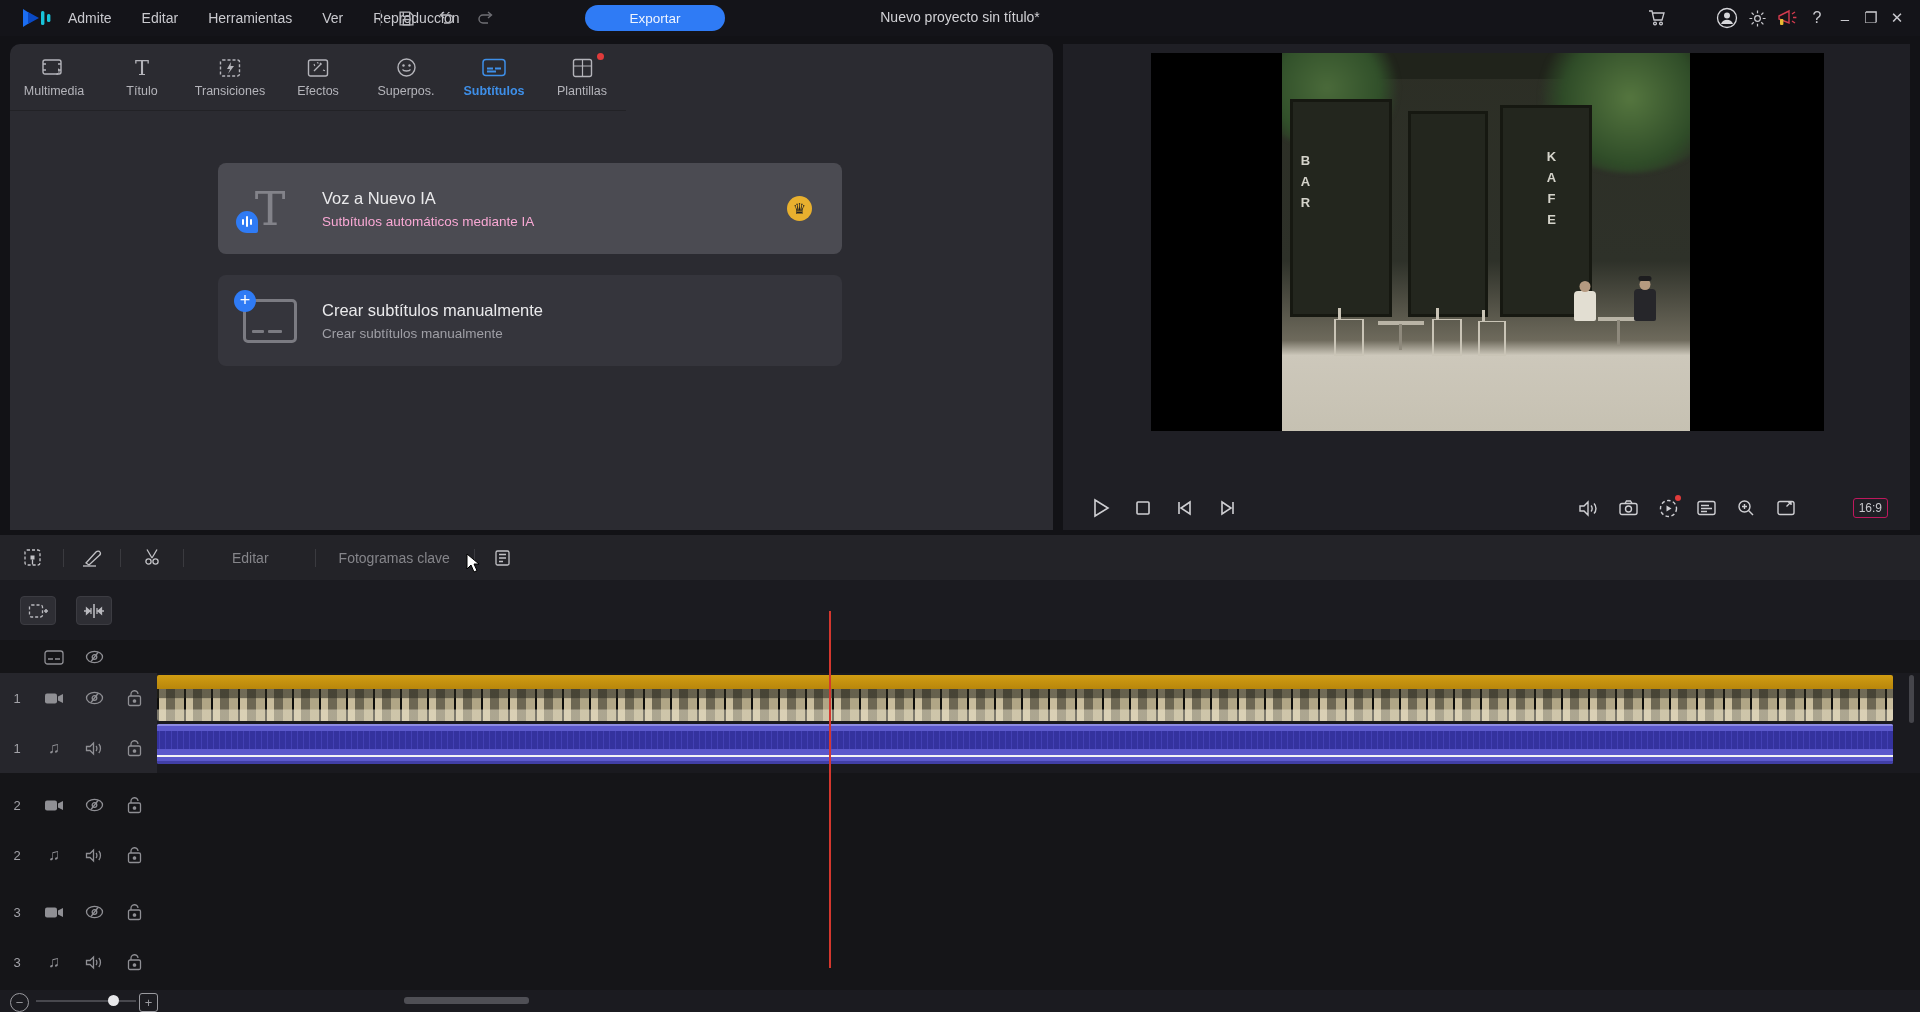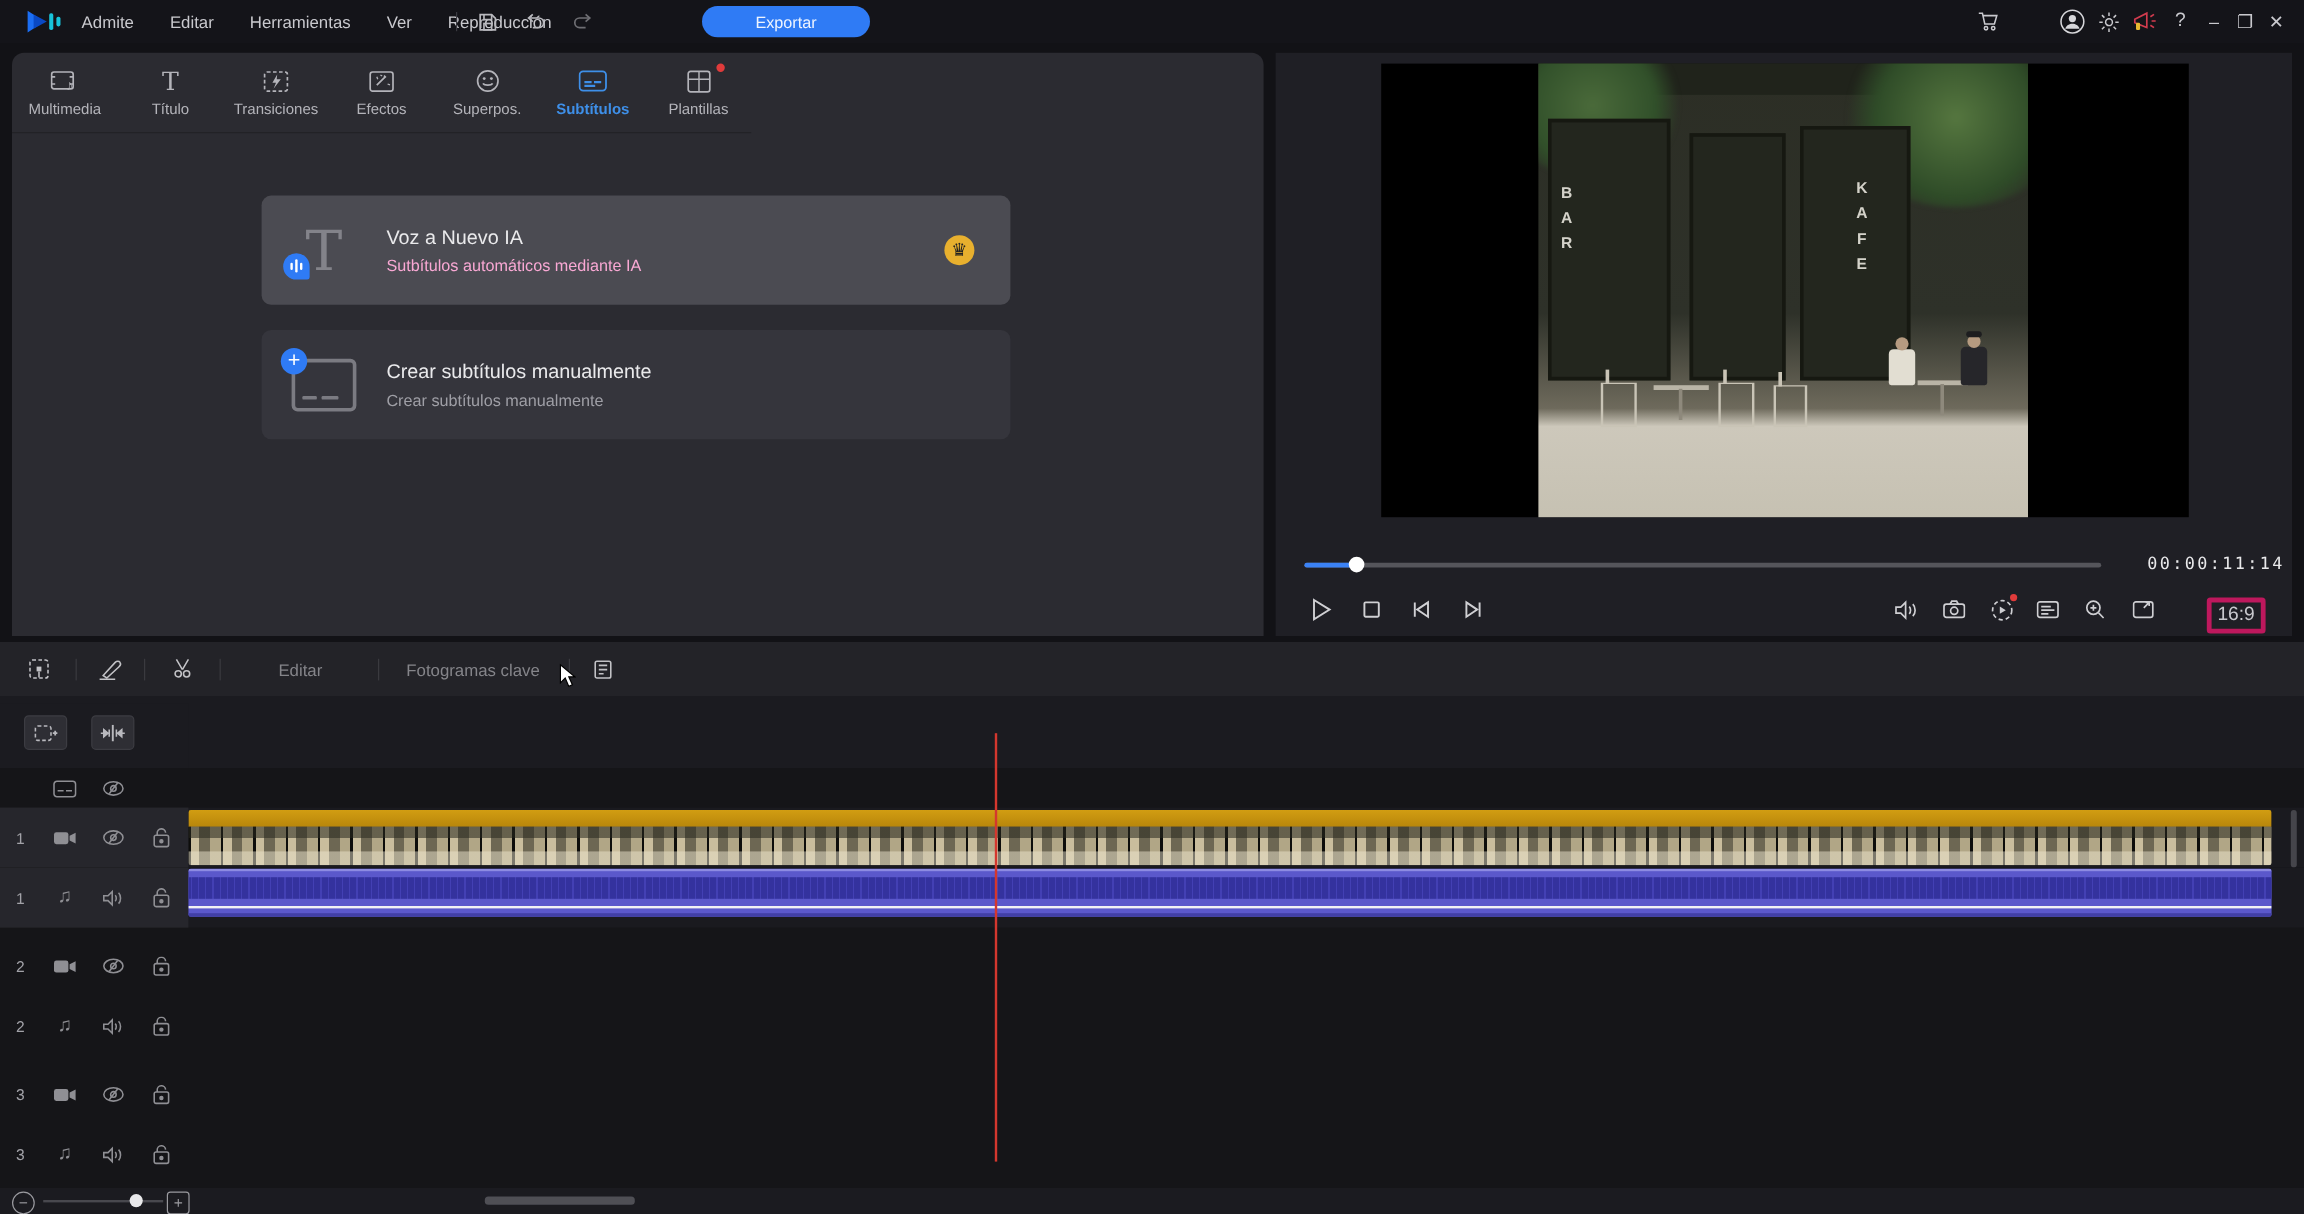--- a/index.html
+++ b/index.html
@@ -75,22 +75,22 @@
        width:11px;height:11px;border-radius:50%;background:#b59a80;}
   .cap{position:absolute;left:50%;top:-13px;transform:translateX(-50%);width:13px;height:5px;border-radius:3px;background:#1d1d1f;}
   .seek-row{position:absolute;left:0;top:414px;width:847px;height:24px;}
   .seek-track{position:absolute;left:24px;top:11px;width:664px;height:4px;border-radius:2px;background:#55555b;}
   .seek-fill{position:absolute;left:0;top:0;height:4px;border-radius:2px;background:#3b82f6;width:43px;}
   .seek-handle{position:absolute;left:37px;top:-5px;width:13px;height:13px;border-radius:50%;background:#fff;}
   .timecode{position:absolute;right:6px;top:4px;font-family:"DejaVu Sans Mono",monospace;font-size:14px;
             letter-spacing:2px;color:#e8e8ea;}
   .ctrl-row{position:absolute;left:0;top:446px;width:847px;height:36px;}
   .ci{position:absolute;top:4px;width:28px;height:28px;display:flex;align-items:center;justify-content:center;color:#cfcfd3;}
-  .ratio-box{position:absolute;right:22px;top:8px;border:4px solid #be185d;border-radius:3px;color:#c9c9ce;
-             font-size:16px;padding:2px 5px;}
+  .ratio-box{position:absolute;right:22px;top:8px;border:1px solid #be185d;border-radius:3px;color:#c9c9ce;
+             font-size:12px;padding:2px 5px;}
   .reddot{position:absolute;right:1px;top:1px;width:6px;height:6px;border-radius:50%;background:#e03b3b;}
 
   
   .timeline{position:absolute;left:0;top:535px;width:1920px;height:477px;background:#1b1b20;}
   .tl-toolbar{position:absolute;left:0;top:0;width:1920px;height:45px;background:#232328;display:flex;align-items:center;}
   .tli{width:26px;height:26px;display:flex;align-items:center;justify-content:center;color:#c2c2c6;}
   .tlsep{width:1px;height:18px;background:#3a3a3f;}
   .tl-label{font-size:14px;color:#85858a;}
   .tl-ruler{position:absolute;left:0;top:51px;width:1920px;height:54px;background:#17171a;}
   .corner{position:absolute;left:0;top:51px;width:157px;height:54px;background:#1b1b20;z-index:3;}
@@ -171,20 +171,21 @@
         </svg>
         </span>
       <span style="opacity:.55">
         <svg width="18" height="16" viewBox="0 0 18 16" fill="none" stroke="#b9b9be" stroke-width="1.4">
           <path d="M14 5 H6 a4 4 0 0 0 0 8 H11"></path>
             <path d="M11 2 L14.5 5 L11 8" fill="none"></path>
         </svg>
         </span>
     </div>
     <button class="export-btn">Exportar</button>
+    <div class="proj-title">Nuevo proyecto sin título*</div>
     <div class="qa qa-right">
       <span class="qi" style="margin-right:40px">
         <svg width="19" height="18" viewBox="0 0 19 18" fill="none" stroke="#c9c9ce" stroke-width="1.3">
           <path d="M1 2h3l2 9h8l2-7H5"></path>
             <circle cx="7" cy="14.5" r="1.4"></circle>
             <circle cx="13" cy="14.5" r="1.4"></circle>
         </svg>
         </span>
       <span class="qi">
         <svg width="22" height="22" viewBox="0 0 22 22" fill="none" stroke="#d6d6da" stroke-width="1.3">
@@ -332,27 +333,20 @@
         <div class="chair" style="left:150px;top:266px;width:26px;height:34px"></div>
         <div class="chair" style="left:196px;top:268px;width:24px;height:32px"></div>
         <div class="tbl" style="left:316px;top:264px;width:42px;height:4px"></div>
         <div class="fig" style="left:292px;top:238px;width:22px;height:30px;background:#e2ded2"></div>
         <div class="fig" style="left:352px;top:236px;width:22px;height:32px;background:#26262a">
             <div class="cap"></div>
           </div>
       </div>
     </div>
 
-    <div class="seek-row">
-      <div class="seek-track">
-        <div class="seek-fill"></div>
-        <div class="seek-handle"></div>
-      </div>
-      <div class="timecode">00:00:11:14</div>
-    </div>
 
     <div class="ctrl-row">
       <span class="ci" style="left:24px">
         <svg width="18" height="20" viewBox="0 0 18 20" fill="none" stroke="#cfcfd3" stroke-width="1.6">
             <path d="M3 2l13 8L3 18z"></path>
           </svg>
         </span>
       <span class="ci" style="left:66px">
         <svg width="16" height="16" viewBox="0 0 16 16" fill="none" stroke="#cfcfd3" stroke-width="1.6">
             <rect x="2" y="2" width="12" height="12" rx="1"></rect>

